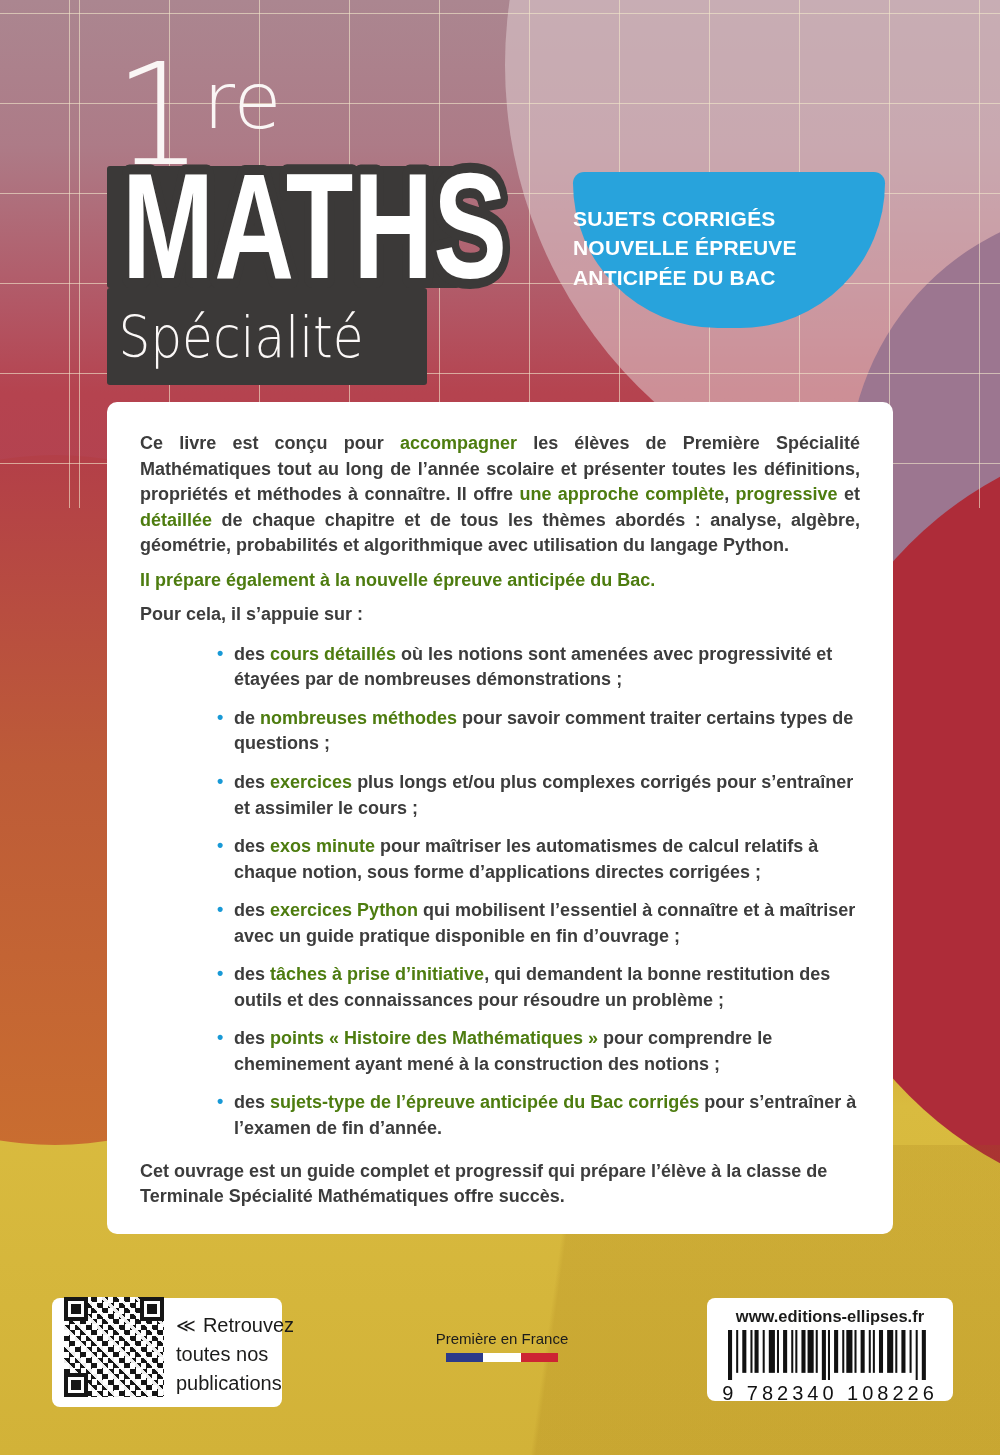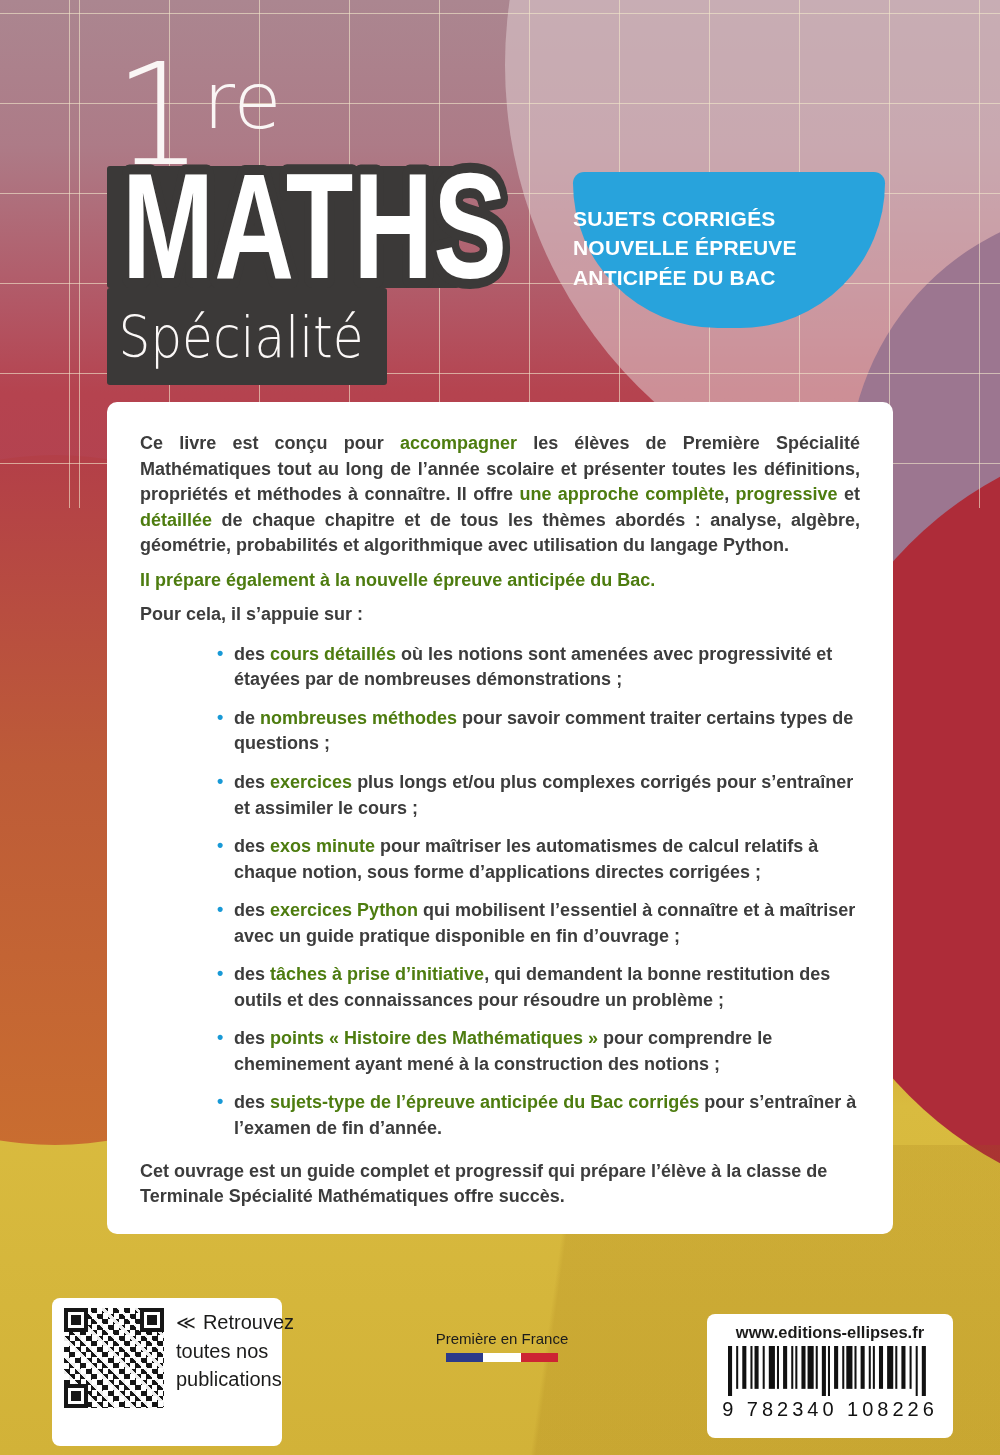--- a/index.html
+++ b/index.html
@@ -27,21 +27,21 @@
 
   
   .grade{left:114px;top:46px;display:flex;color:#faf6f5;
       font-family:"DejaVu Sans","Liberation Sans",sans-serif;font-weight:200;}
   .grade .num{font-size:140px;line-height:1;}
   .grade .suf{font-size:78px;line-height:1;margin-top:16px;}
   .maths-box{left:107px;top:166px;width:352px;height:122px;background:#3b3938;border-radius:3px;}
   .maths-svg{position:absolute;left:98px;top:156px;width:440px;height:150px;overflow:visible;}
   .maths-svg text{font-family:"Liberation Sans",sans-serif;font-weight:900;font-size:150px;
       fill:#fff;stroke:#3b3938;stroke-width:20px;stroke-linejoin:round;paint-order:stroke;}
-  .sub-box{left:107px;top:288px;width:280px;height:97px;background:#3b3938;border-radius:3px;
+  .sub-box{left:107px;top:288px;width:320px;height:97px;background:#3b3938;border-radius:3px;
       display:flex;align-items:center;}
   .sub-box span{color:#fbf8f7;font-size:57px;font-weight:200;
       font-family:"DejaVu Sans","Liberation Sans",sans-serif;
       padding-left:13px;transform:scaleX(.88);transform-origin:left center;white-space:nowrap;}
 
   
   .badge{left:573px;top:172px;width:312px;height:156px;background:#28a3dc;
       border-radius:12px 12px 50% 50% / 12px 12px 100% 100%;
       text-align:left;box-sizing:border-box;padding-top:32px;color:#fff;
       font-weight:700;font-size:21px;line-height:1.4;letter-spacing:.2px;}
@@ -54,39 +54,39 @@
   .para{text-align:justify;}
   .blue{color:#4d7c0f;}
   .bacline{margin-top:9px !important;color:#4d7c0f;}
   .lead{margin-top:9px !important;}
   ul.features{margin:14px 0 0 0;padding:0 0 0 77px;list-style:none;}
   ul.features li{position:relative;padding-left:17px;margin-bottom:13px;max-width:624px;}
   ul.features li::before{content:"\2022";position:absolute;left:0;top:-1px;color:#1899d6;}
   .outro{margin-top:17px !important;}
 
   
-  .qr-box{left:52px;top:1298px;width:230px;height:148px;background:#fff;border-radius:8px;
-      display:flex;align-items:flex-start;box-sizing:border-box;padding:10px 10px 10px 12px;}
+  .qr-box{left:52px;top:1298px;width:230px;height:109px;background:#fff;border-radius:8px;
+      display:flex;align-items:flex-end;box-sizing:border-box;padding:10px 10px 10px 12px;}
   .qr{width:100px;height:100px;flex:none;position:relative;background-color:#fff;
       background-image:
         repeating-linear-gradient(45deg,rgba(255,255,255,.92) 0 3px,transparent 3px 12px),
         repeating-conic-gradient(#161616 0% 25%,#fff 25% 50%);
       background-size:auto,11px 11px;}
   .qf{position:absolute;width:24px;height:24px;border:4px solid #161616;background:#fff;box-sizing:border-box;}
   .qf::after{content:"";position:absolute;inset:3px;background:#161616;}
   .qf.tl{left:0;top:0;} .qf.tr{right:0;top:0;} .qf.bl{left:0;bottom:0;}
   .qr-caption{margin-left:12px;font-size:20px;color:#1b1b1a;line-height:1.42;}
   .chev{margin-right:7px;font-size:19px;color:#1b1b1a;}
 
   .imprime{left:402px;top:1330px;width:200px;text-align:center;font-size:15px;color:#1c1c1c;font-weight:500;}
   .flag{width:112px;height:9px;margin:6px auto 0;display:flex;}
   .flag .b{flex:1;background:#2c3a8a;} .flag .w{flex:1;background:#fff;} .flag .r{flex:1;background:#cd2433;}
 
-  .bar-box{left:707px;top:1298px;width:246px;height:124px;background:#fff;border-radius:8px;
-      box-sizing:border-box;text-align:center;padding-top:9px;margin-top:16px;}
+  .bar-box{left:707px;top:1298px;width:246px;height:103px;background:#fff;border-radius:8px;
+      box-sizing:border-box;text-align:center;padding-top:9px;}
   .website{font-size:16.5px;font-weight:700;color:#1b1b1a;}
   .barcode{width:204px;height:50px;margin-top:4px;display:inline-block;}
   .digits{font-size:20px;color:#111;letter-spacing:4px;margin-top:-2px;white-space:nowrap;}
 </style>
 </head>
 <body>
 
 <div class="page">
 
   <div class="abs bg-base"></div>

